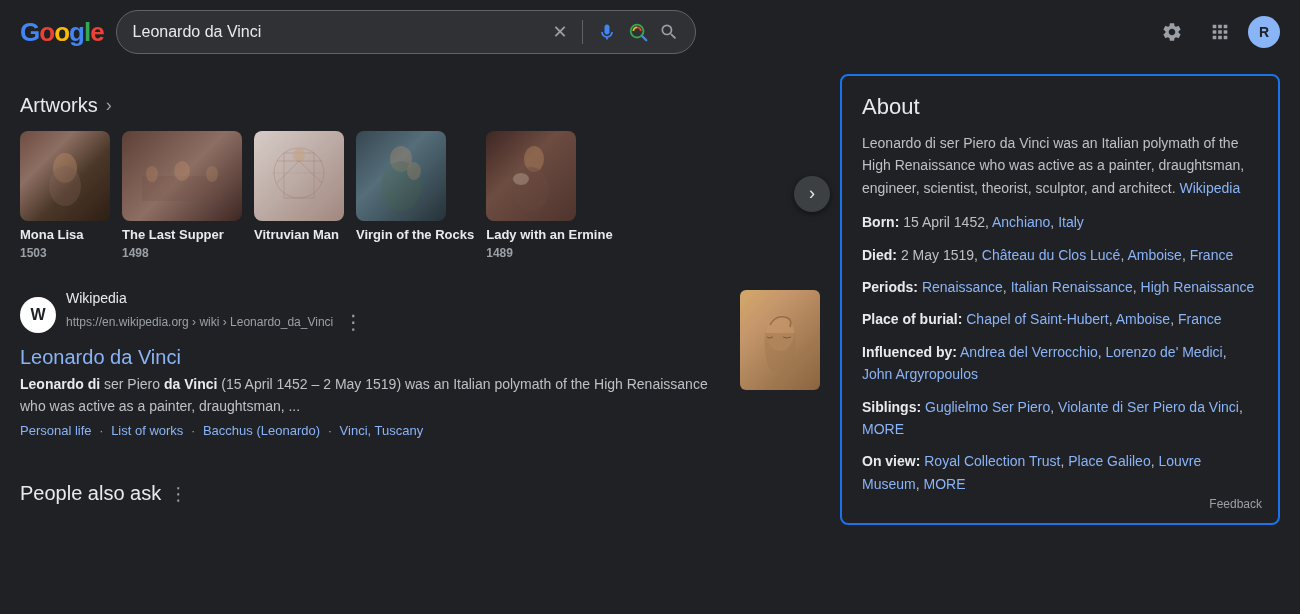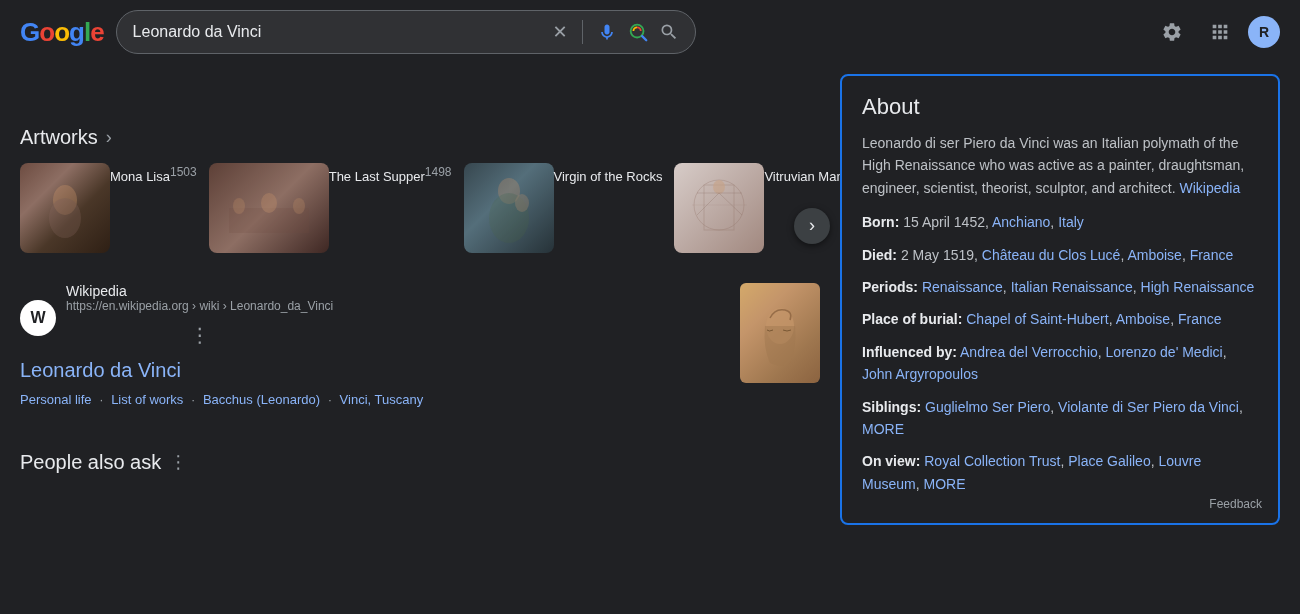--- a/index.html
+++ b/index.html
@@ -138,23 +138,24 @@
     }
 
     .artworks-carousel {
       display: flex;
       gap: 12px;
       align-items: flex-start;
       position: relative;
     }
     .artwork-item {
       display: flex;
-      flex-direction: row;
+      flex-direction: column;
       cursor: pointer;
       flex-shrink: 0;
+      font-weight: bold;
     }
     .artwork-thumb {
       border-radius: 8px;
       overflow: hidden;
       background: #3c4043;
     }
     .artwork-name {
       font-size: 13px;
       color: #e8eaed;
       margin-top: 6px;
@@ -209,21 +210,20 @@
     .wiki-source-name {
       font-size: 14px;
       color: #e8eaed;
     }
     .wiki-url {
       font-size: 12px;
       color: #9aa0a6;
       display: flex;
       align-items: center;
       gap: 6px;
-      flex-direction: column;
     }
     .wiki-title-link {
       font-size: 20px;
       color: #8ab4f8;
       text-decoration: none;
       display: block;
       margin: 4px 0;
     }
     .wiki-snippet {
       font-size: 14px;
@@ -458,44 +458,44 @@
             <ellipse cx="20" cy="28" rx="6" ry="8" fill="#c9956a" opacity="0.5"></ellipse>
             <ellipse cx="80" cy="28" rx="6" ry="8" fill="#c9956a" opacity="0.5"></ellipse>
           </svg>
         </div>
         <span class="artwork-name">The Last Supper</span>
         <span class="artwork-year">1498</span>
       </div>
 
 
       <div class="artwork-item">
-        <div class="artwork-thumb virgin-thumb" style="width:90px;height:90px;">
-          <svg width="50" height="70" viewBox="0 0 50 70" class="face-svg">
-            <ellipse cx="25" cy="18" rx="11" ry="13" fill="#c9956a" opacity="0.6"></ellipse>
-            <ellipse cx="25" cy="45" rx="20" ry="25" fill="#4a6741" opacity="0.4"></ellipse>
-            <ellipse cx="38" cy="30" rx="7" ry="9" fill="#c9956a" opacity="0.5"></ellipse>
-          </svg>
-        </div>
-        <span class="artwork-name">Virgin of the Rocks</span>
-        <span class="artwork-year"></span>
-      </div>
-
-      <div class="artwork-item">
         <div class="artwork-thumb vitruvian-thumb" style="width:90px;height:90px;">
           <svg width="55" height="65" viewBox="0 0 55 65" class="face-svg">
             <circle cx="27" cy="30" r="25" fill="none" stroke="#8d6e63" stroke-width="1" opacity="0.6"></circle>
             <rect x="12" y="10" width="30" height="45" fill="none" stroke="#8d6e63" stroke-width="1" opacity="0.6"></rect>
             <line x1="0" y1="30" x2="55" y2="30" stroke="#8d6e63" stroke-width="0.5" opacity="0.5"></line>
             <ellipse cx="27" cy="12" rx="6" ry="7" fill="#c9956a" opacity="0.7"></ellipse>
             <line x1="5" y1="18" x2="50" y2="18" stroke="#6d4c41" stroke-width="0.8" opacity="0.5"></line>
             <line x1="27" y1="18" x2="5" y2="40" stroke="#6d4c41" stroke-width="0.8" opacity="0.5"></line>
             <line x1="27" y1="18" x2="50" y2="40" stroke="#6d4c41" stroke-width="0.8" opacity="0.5"></line>
           </svg>
         </div>
         <span class="artwork-name">Vitruvian Man</span>
+        <span class="artwork-year"></span>
+      </div>
+
+      <div class="artwork-item">
+        <div class="artwork-thumb virgin-thumb" style="width:90px;height:90px;">
+          <svg width="50" height="70" viewBox="0 0 50 70" class="face-svg">
+            <ellipse cx="25" cy="18" rx="11" ry="13" fill="#c9956a" opacity="0.6"></ellipse>
+            <ellipse cx="25" cy="45" rx="20" ry="25" fill="#4a6741" opacity="0.4"></ellipse>
+            <ellipse cx="38" cy="30" rx="7" ry="9" fill="#c9956a" opacity="0.5"></ellipse>
+          </svg>
+        </div>
+        <span class="artwork-name">Virgin of the Rocks</span>
         <span class="artwork-year"></span>
       </div>
 
       <div class="artwork-item">
         <div class="artwork-thumb lady-thumb" style="width:90px;height:90px;">
           <svg width="50" height="70" viewBox="0 0 50 70" class="face-svg">
             <ellipse cx="28" cy="18" rx="10" ry="13" fill="#c9956a" opacity="0.7"></ellipse>
             <ellipse cx="25" cy="48" rx="18" ry="22" fill="#6d4c41" opacity="0.5"></ellipse>
             <ellipse cx="15" cy="38" rx="8" ry="6" fill="#e0d0c0" opacity="0.6"></ellipse>
           </svg>
@@ -515,20 +515,23 @@
           <div class="wiki-icon">W</div>
           <div>
             <div class="wiki-source-name">Wikipedia</div>
             <div class="wiki-url">
               <span>https://en.wikipedia.org › wiki › Leonardo_da_Vinci</span>
               <button class="three-dot-btn">⋮</button>
             </div>
           </div>
         </div>
         <a href="#" class="wiki-title-link">Leonardo da Vinci</a>
+        <div class="wiki-snippet">
+          <strong>Leonardo di</strong> ser Piero <strong>da Vinci</strong> (15 April 1452 – 2 May 1519) was an Italian polymath of the High Renaissance who was active as a painter, draughtsman, ...
+        </div>
         <div class="wiki-links">
           <a href="#">Personal life</a>
           <span class="separator"> · </span>
           <a href="#">List of works</a>
           <span class="separator"> · </span>
           <a href="#">Bacchus (Leonardo)</a>
           <span class="separator"> · </span>
           <a href="#">Vinci, Tuscany</a>
         </div>
       </div>

